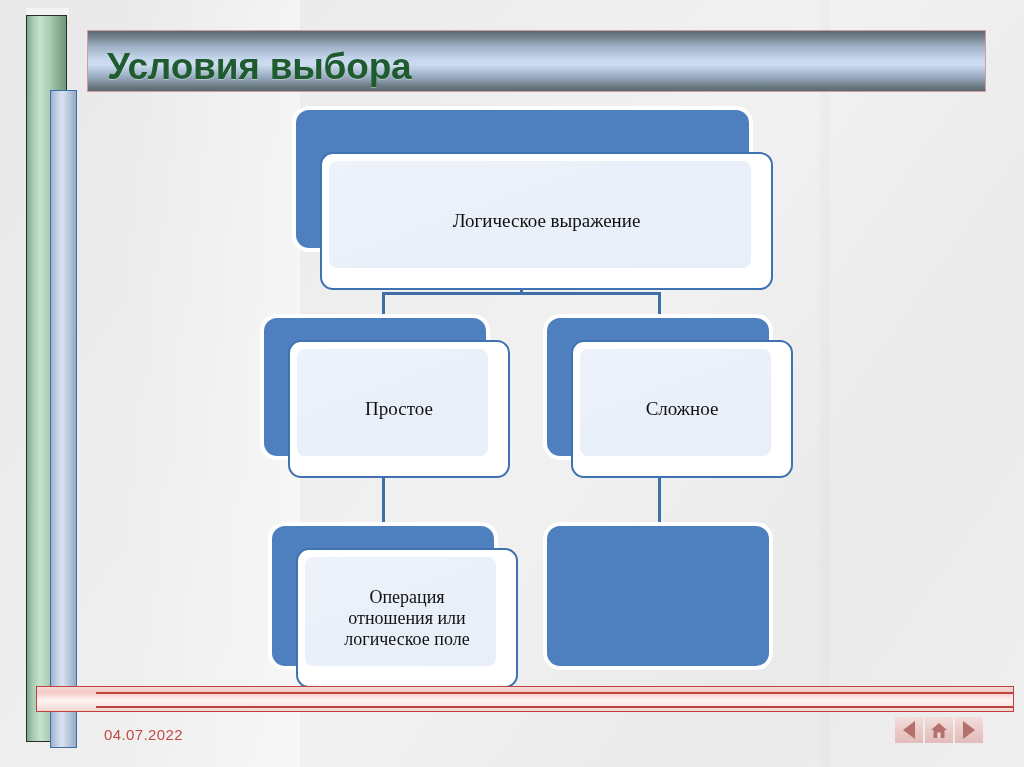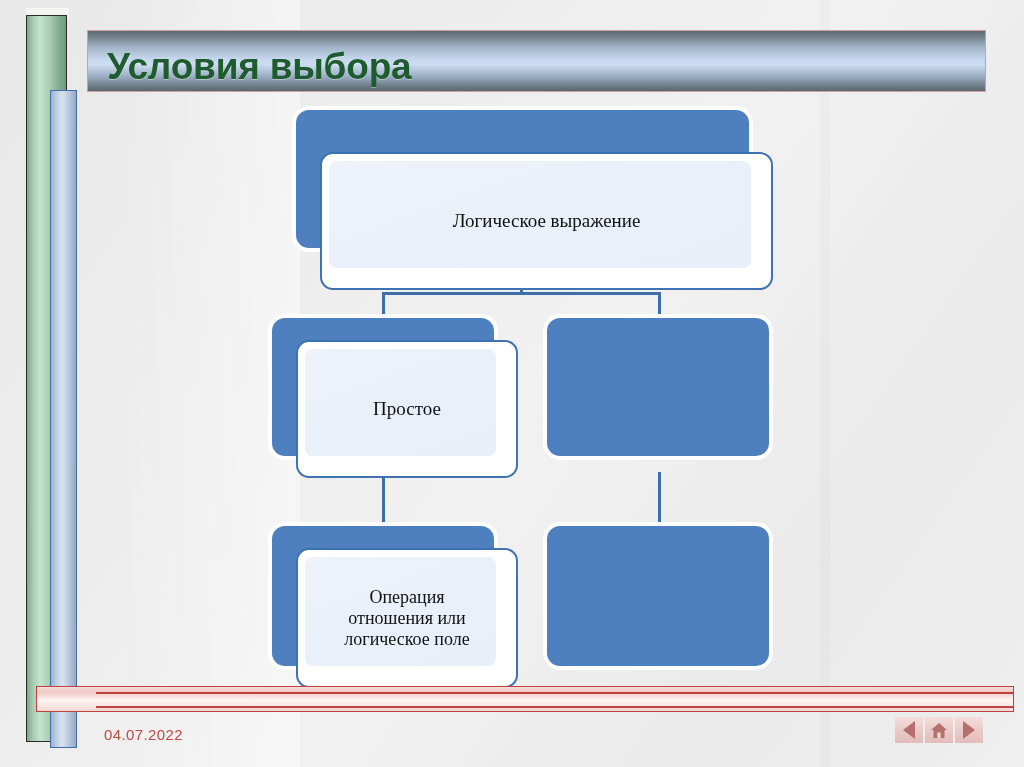--- a/index.html
+++ b/index.html
@@ -243,29 +243,33 @@
       <div class="conn" style="left: 658px; top: 472px; width: 3px; height: 56px;"></div>
     </div>
   <div id="nodes">
       <div class="node" style="left: 296px; top: 110px; width: 477px; height: 160px;">
         <div class="back" style="width: 453px; height: 138px;"></div>
         <div class="front" style="left: 24px; top: 22px; width: 453px; height: 138px; margin-top: 20px;">
           <div class="inner"></div>
           <div class="label" style="font-size: 19px;">Логическое выражение</div>
         </div>
       </div>
-      <div class="node" style="left: 272px; top: 318px; width: 246px; height: 156px;">
+      <div class="node" style="left: 264px; top: 318px; width: 246px; height: 156px;">
         <div class="back" style="width: 222px; height: 138px;"></div>
         <div class="front" style="left: 24px; top: 22px; width: 222px; height: 138px;">
           <div class="inner"></div>
           <div class="label" style="font-size: 19px;">Простое</div>
         </div>
       </div>
       <div class="node" style="left: 547px; top: 318px; width: 246px; height: 160px;">
         <div class="back" style="width: 222px; height: 138px;"></div>
+        <div class="front" style="left: 24px; top: 22px; width: 222px; height: 138px;">
+          <div class="inner"></div>
+          <div class="label" style="font-size: 19px;">Сложное</div>
+        </div>
       </div>
       <div class="node" style="left: 272px; top: 526px; width: 218px; height: 162px;">
         <div class="back" style="width: 222px; height: 140px;"></div>
         <div class="front" style="left: 24px; top: 22px; width: 222px; height: 140px;">
           <div class="inner"></div>
           <div class="label" style="font-size: 18px;">Операция
 отношения или
 логическое поле</div>
         </div>
       </div>

